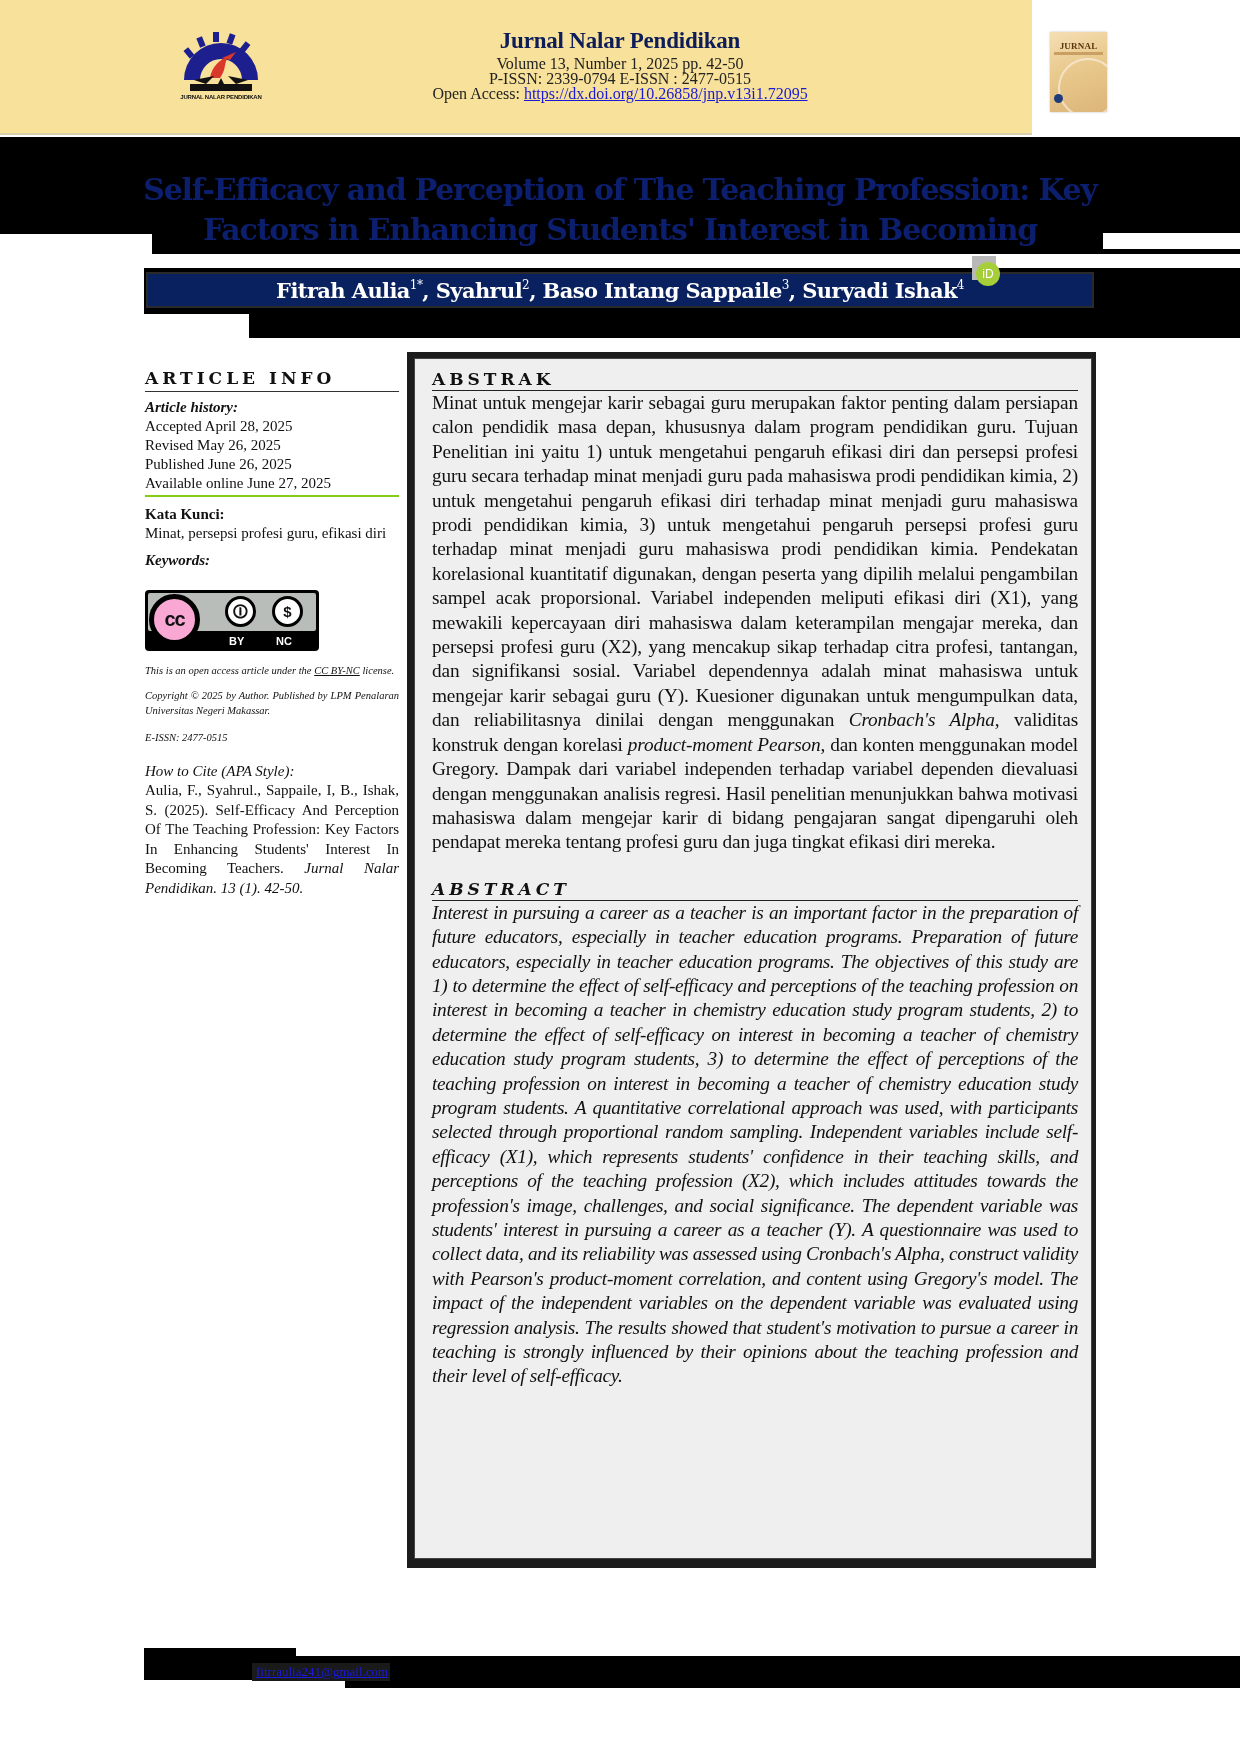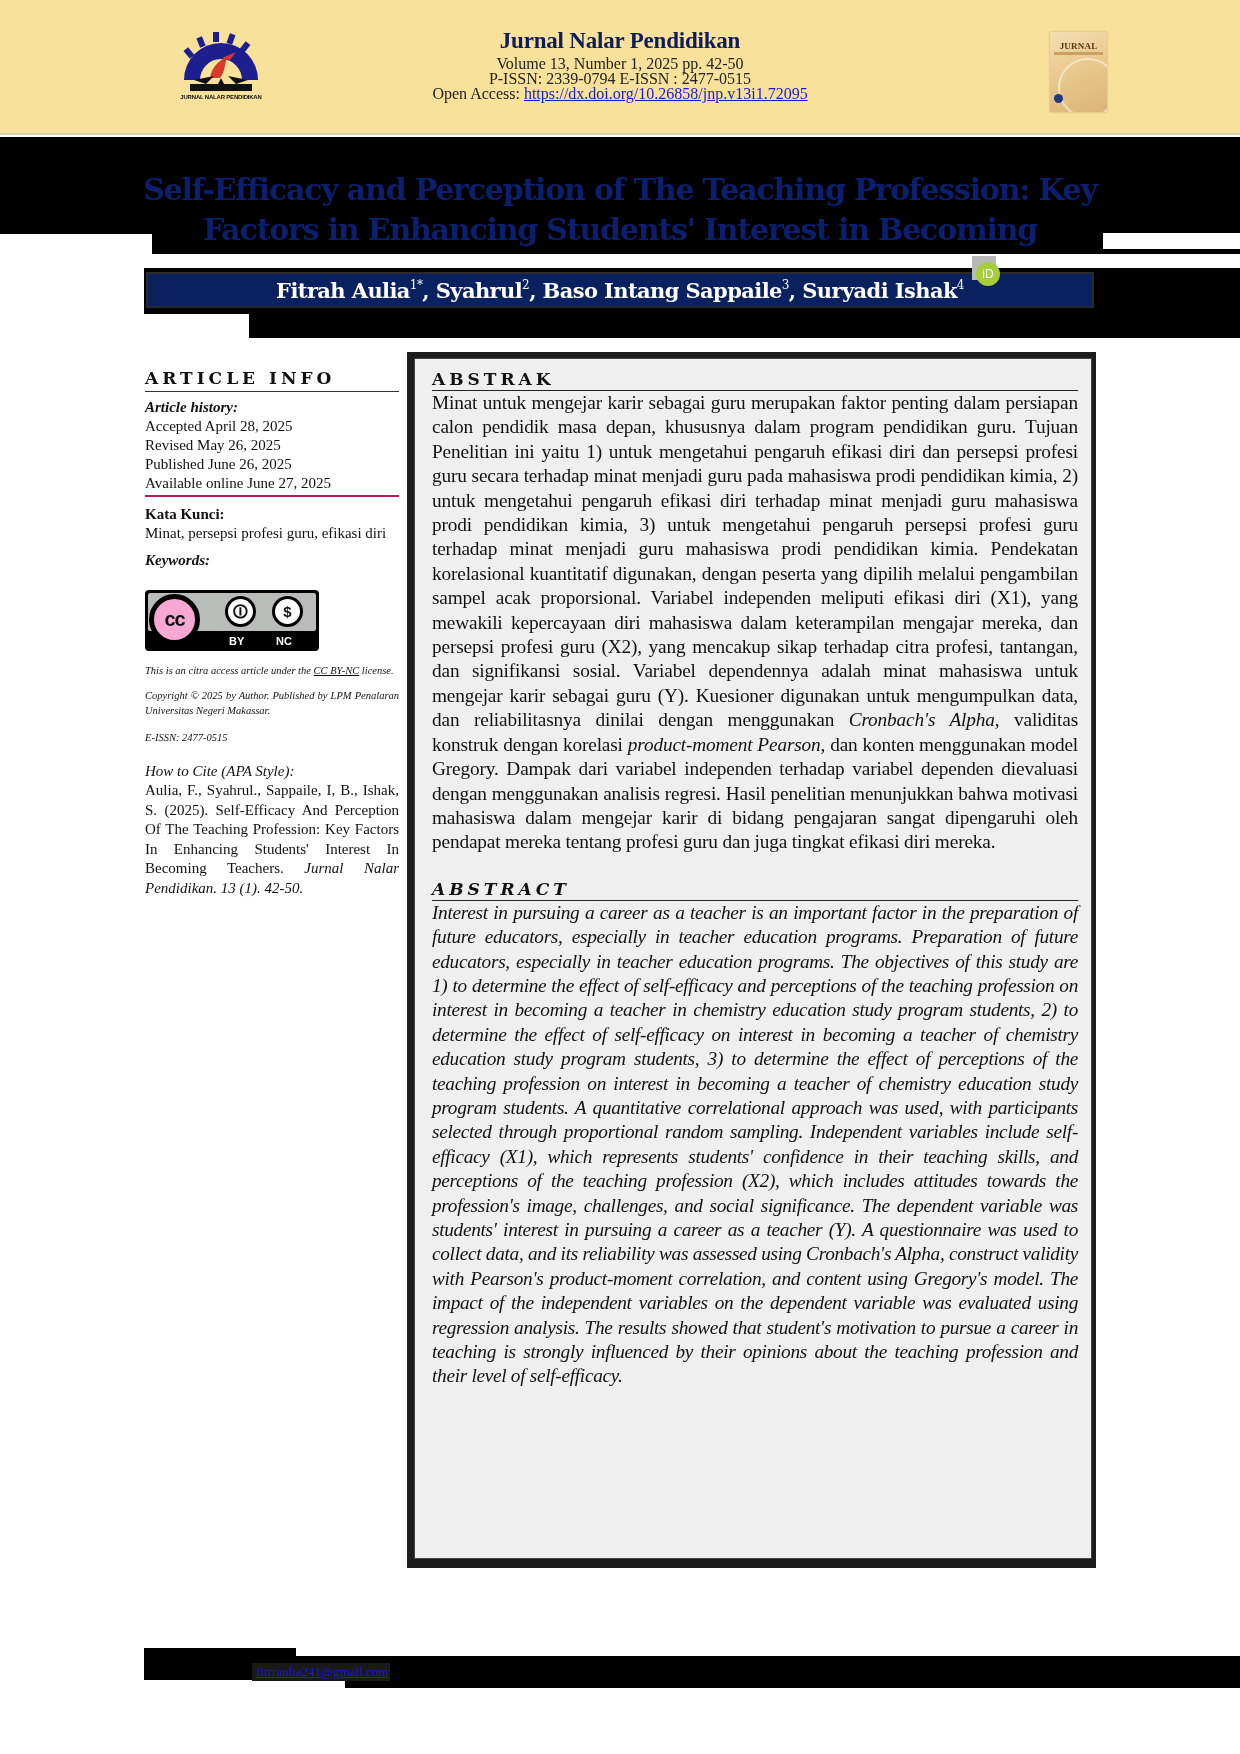--- a/index.html
+++ b/index.html
@@ -1,21 +1,21 @@
 <!DOCTYPE html>
 <html><head>
 <meta charset="utf-8">
 <style>
   * { box-sizing: border-box; margin: 0; padding: 0; }
   html, body { width: 1240px; height: 1754px; background: #ffffff; overflow: hidden; }
   body { position: relative; font-family: "Liberation Serif", "DejaVu Serif", serif; color: #111; }
 
   
   .header {
-    position: absolute; left: 0; top: 0; width: 1240px; height: 135px;
+    position: absolute; left: 0; top: 0; width: 1032px; height: 135px;
     background: #f8e19a; border-bottom: 2px solid #d8cfae;
   }
   .logo { position: absolute; left: 176px; top: 28px; width: 90px; height: 78px; }
   .logo-caption {
     position: absolute; left: 0; top: 66px; width: 90px; text-align: center;
     font-family: "Liberation Sans", sans-serif; font-size: 6px; font-weight: bold;
     letter-spacing: -0.2px; color: #111;
   }
   .masthead { position: absolute; left: 380px; top: 26px; width: 480px; text-align: center; }
   .journal-name {
@@ -68,21 +68,21 @@
     background: #a6ce39; color: #fff; font-family: "Liberation Sans", sans-serif; font-size: 12px;
     line-height: 24px; text-align: center;
   }
 
   
   .left-col { position: absolute; left: 145px; top: 368px; width: 254px; }
   .sec-head {
     font-family: "DejaVu Serif", serif; font-weight: bold; font-size: 17px; letter-spacing: 4px;
     padding-bottom: 3px; border-bottom: 1.5px solid #333;
   }
-  .history { margin-top: 6px; padding-bottom: 2px; border-bottom: 2px solid #be185d; }
+  .history { margin-top: 6px; padding-bottom: 2px; border-bottom: 2px solid #84cc16; }
   .label-i { font-weight: bold; font-style: italic; font-size: 15px; line-height: 19px; }
   .label-b { font-weight: bold; font-size: 15px; line-height: 19px; }
   .line { font-size: 15px; line-height: 19px; }
   .kata { margin-top: 8px; }
   .kw { margin-top: 8px; }
   .kw .line { font-style: italic; font-size: 14.5px; }
   .ccbadge {
     margin-top: 20px; width: 174px; height: 61px; background: #000; border-radius: 4px; position: relative;
   }
   .ccbadge .inner { position: absolute; left: 3px; top: 3px; width: 168px; height: 38px; background: #b9bdb9; border-radius: 2px; }
@@ -222,21 +222,21 @@
   <div class="ccbadge">
     <div class="inner"></div>
     <div class="cc-circle">cc</div>
     <div class="by-circle">🛈</div>
     <div class="nc-circle">$</div>
     <span class="badge-lab lab-by">BY</span>
     <span class="badge-lab lab-nc">NC</span>
   </div>
 
   <div class="small-i oa">
-    <span>This is an citra access article under the</span>
+    <span>This is an open access article under the</span>
     <a>CC BY-NC</a>
     <span>license.</span>
   </div>
   <div class="small-i copy">Copyright © 2025 by Author. Published by LPM Penalaran Universitas Negeri Makassar.</div>
   <div class="small-i eissn">E-ISSN: 2477-0515</div>
 
   <div class="cite">
     <div class="title">How to Cite (APA Style):</div>
     <div class="body">
       <span>Aulia, F., Syahrul., Sappaile, I, B., Ishak, S. (2025). Self-Efficacy And Perception Of The Teaching Profession: Key Factors In Enhancing Students' Interest In Becoming Teachers.</span>

